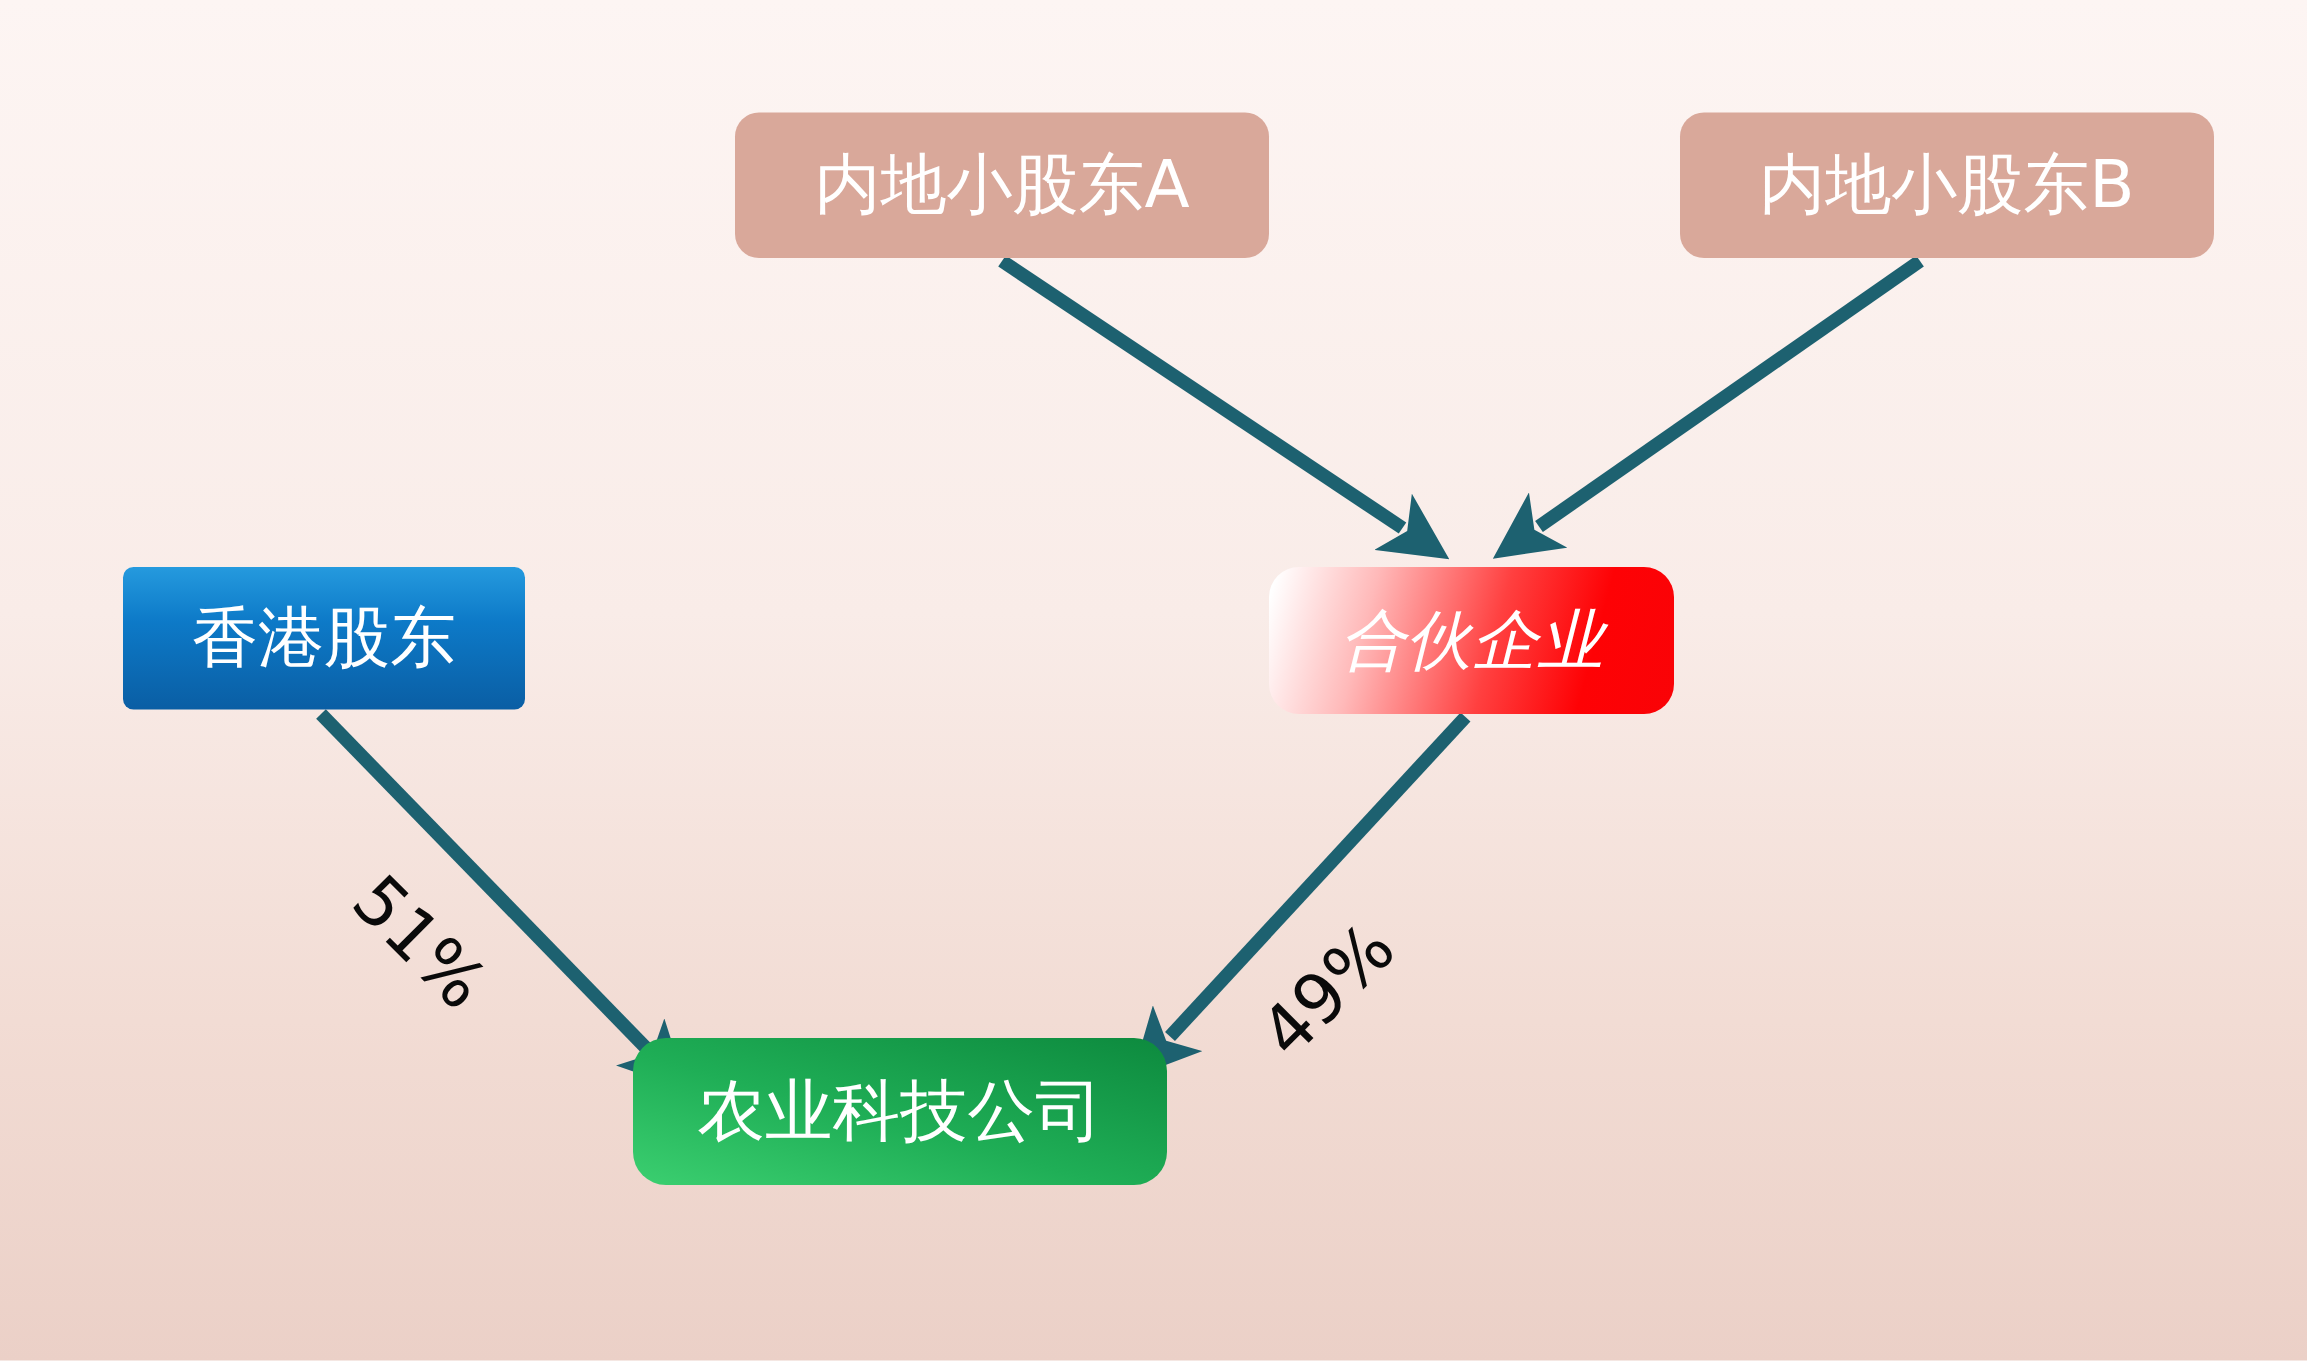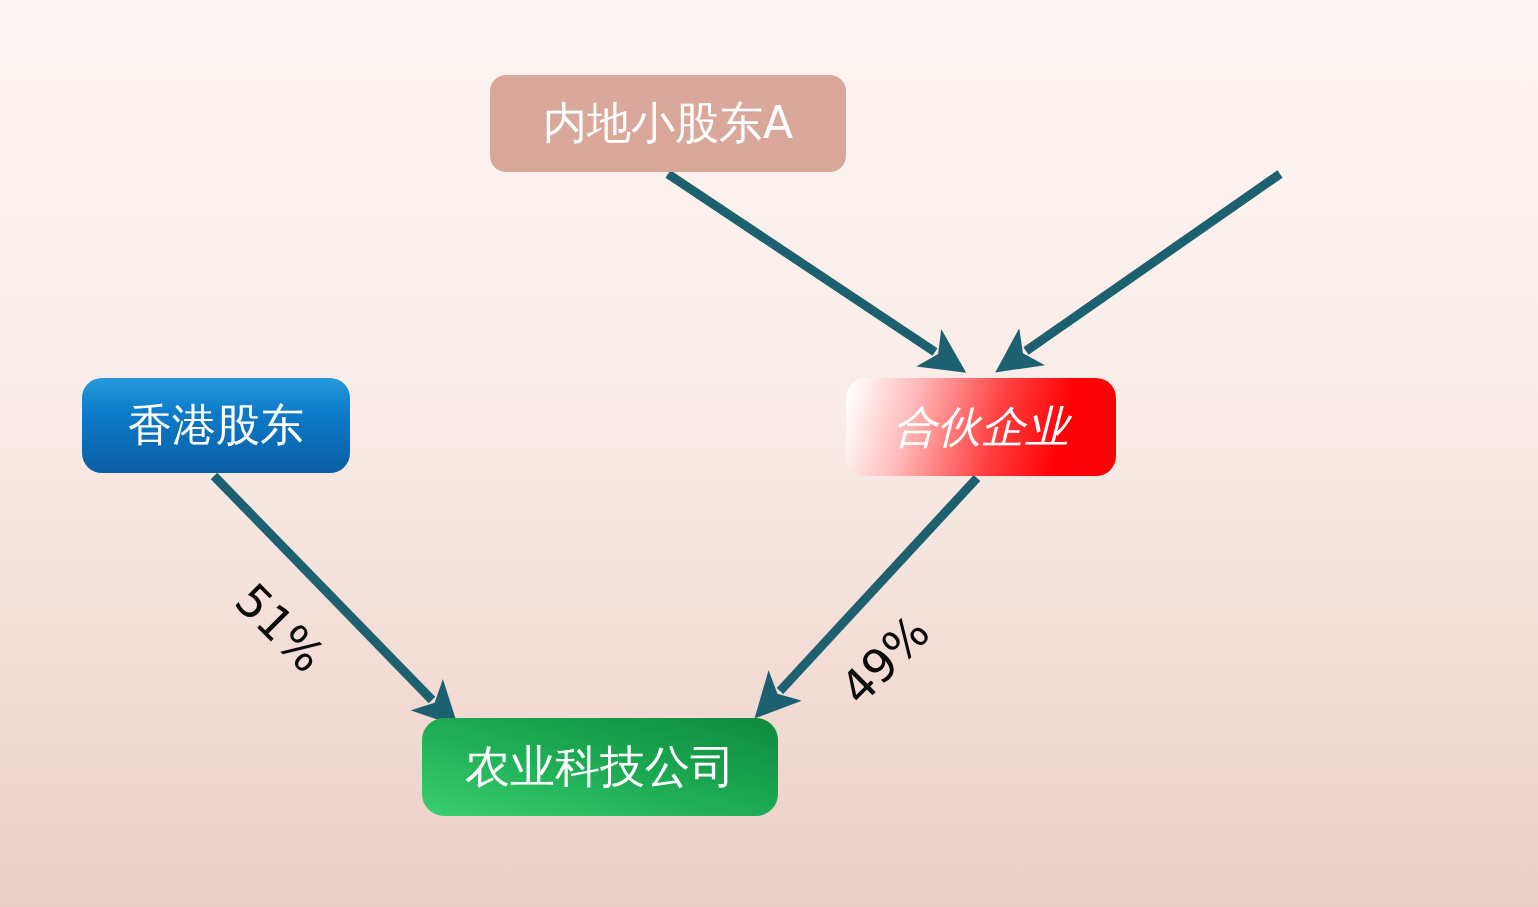--- a/index.html
+++ b/index.html
@@ -32,32 +32,32 @@
   .node-plain {
     background: #d9a89a;
     border-radius: 16px;
     font-size: 44px;
   }
   .node-a { left: 490px; top: 75px;  width: 356px; height: 97px; }
   .node-b { left: 1120px; top: 75px; width: 356px; height: 97px; }
   .node-hk {
     left: 82px; top: 378px; width: 268px; height: 95px;
     background: linear-gradient(180deg, #259ade 0%, #0d7ac8 38%, #0a5ea4 100%);
-    border-radius: 20px;
+    border-radius: 7px;
     font-size: 44px;
   }
   .node-partner {
     left: 846px; top: 378px; width: 270px; height: 98px;
     background: linear-gradient(105deg, #ffffff 2%, #ffb9b9 25%, #ff4040 55%, #fe0205 78%, #f90307 100%);
     border-radius: 20px;
     font-size: 44px;
     font-style: italic;
   }
   .node-agri {
-    left: 422px; top: 718px; width: 356px; height: 98px;
+    left: 422px; top: 692px; width: 356px; height: 98px;
     background: linear-gradient(to top right, #3bcf70 0%, #1fae56 45%, #0d8a3e 100%);
     border-radius: 22px;
     font-size: 45px;
   }
   .edge-label {
     position: absolute;
     width: 160px;
     height: 56px;
     line-height: 56px;
     text-align: center;
@@ -87,20 +87,23 @@
     <path d="M668,174 L935,352" stroke="#1d6170" stroke-width="9" fill="none" marker-end="url(#arrowhead)"></path>
     <path d="M1280,174 L1026,351" stroke="#1d6170" stroke-width="9" fill="none" marker-end="url(#arrowhead)"></path>
     <path d="M214,476 L432,700" stroke="#1d6170" stroke-width="9" fill="none" marker-end="url(#arrowhead)"></path>
     <path d="M977,478 L780,691" stroke="#1d6170" stroke-width="9" fill="none" marker-end="url(#arrowhead)"></path>
   </svg>
 
   <div class="node node-plain node-a">
     <span>内地小股东A</span>
   </div>
 
+  <div class="node node-plain node-b">
+    <span>内地小股东B</span>
+  </div>
 
   <div class="node node-hk">
     <span>香港股东</span>
   </div>
 
   <div class="node node-partner">
     <span>合伙企业</span>
   </div>
 
   <div class="node node-agri">

